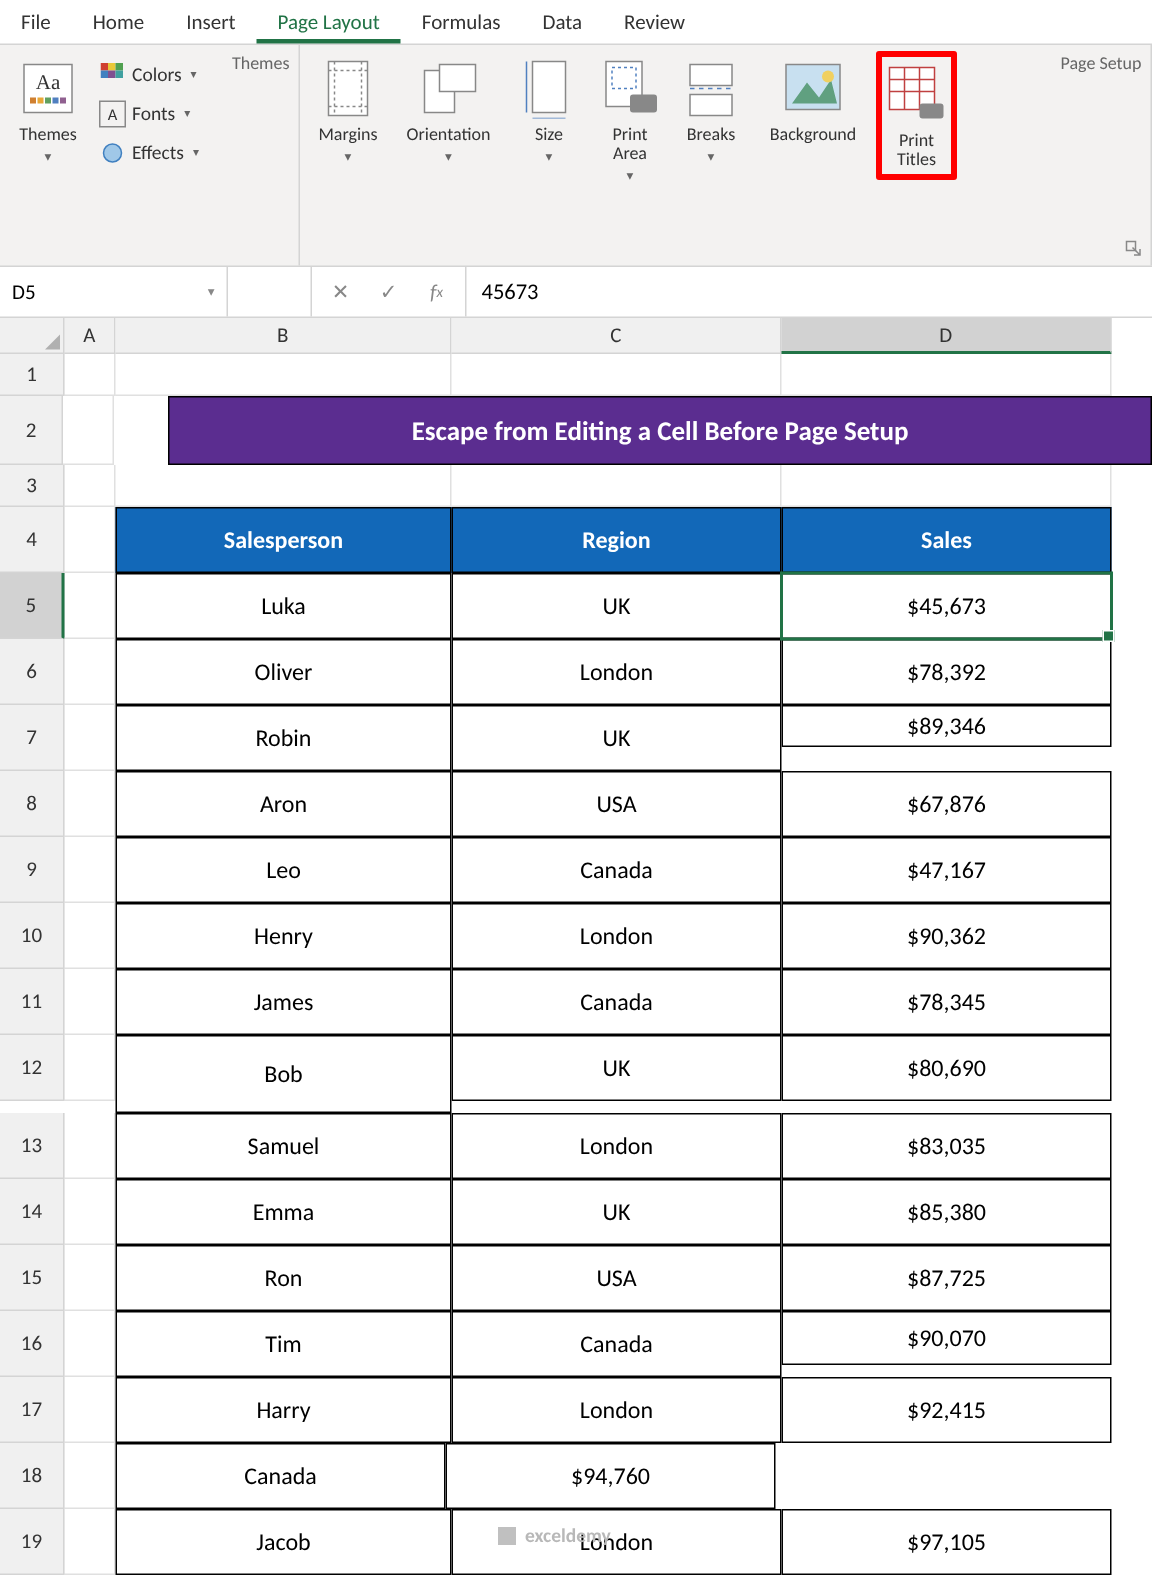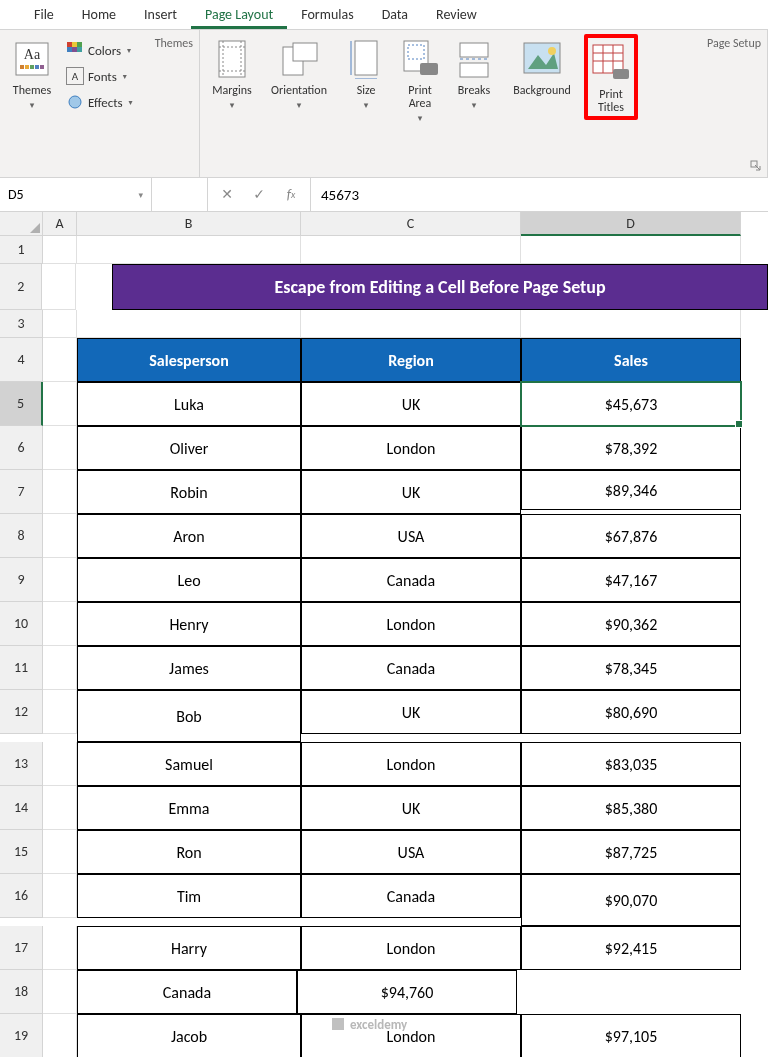--- a/index.html
+++ b/index.html
@@ -1,19 +1,19 @@
 <!DOCTYPE html>
 <html><head>
 <meta charset="utf-8">
 <style>
 * { box-sizing: border-box; margin: 0; padding: 0; }
 body { font-family: 'Segoe UI', Calibri, Arial, sans-serif; background: #fff; width: 768px; overflow: hidden; }
 
 
-.ribbon-tabs { display: flex; height: 30px; border-bottom: 1px solid #d4d4d4; padding: 0 20px; }
+.ribbon-tabs { display: flex; height: 30px; border-bottom: 1px solid #d4d4d4; padding: 0 0; }
 .ribbon-tab { padding: 6px 14px; font-size: 14px; color: #333; cursor: pointer; border-bottom: 3px solid transparent; }
 .ribbon-tab.active { color: #217346; border-bottom: 3px solid #217346; font-weight: 400; }
 
 
 .ribbon { display: flex; background: #f3f2f1; border-bottom: 1px solid #d4d4d4; height: 148px; }
 .ribbon-group { border-right: 1px solid #d4d4d4; padding: 4px 6px 2px 6px; display: flex; justify-content: space-between; position: relative; }
 .group-label { text-align: center; font-size: 12px; color: #666; padding: 2px 0; }
 .group-content { display: flex; align-items: flex-start; gap: 4px; flex: 1; }
 
 .col-btn { display: flex; flex-direction: column; align-items: center; justify-content: flex-start; padding: 2px 4px; cursor: pointer; min-width: 52px; }
@@ -286,21 +286,21 @@
         <div class="cell col-A" style="height:44px"></div>
         <div class="td col-B" style="height:44px">Oliver</div>
         <div class="td col-C" style="height:44px">London</div>
         <div class="td col-D " style="height:44px">$78,392</div>
       </div>
       <div class="grid-row">
         <div class="row-h" style="height:44px">7</div>
         <div class="cell col-A" style="height:44px"></div>
         <div class="td col-B" style="height:44px">Robin</div>
         <div class="td col-C" style="height:44px">UK</div>
-        <div class="td col-D " style="height:40px">$89,346</div>
+        <div class="td col-D " style="height:28px">$89,346</div>
       </div>
       <div class="grid-row">
         <div class="row-h" style="height:44px">8</div>
         <div class="cell col-A" style="height:44px"></div>
         <div class="td col-B" style="height:44px">Aron</div>
         <div class="td col-C" style="height:44px">USA</div>
         <div class="td col-D " style="height:44px">$67,876</div>
       </div>
       <div class="grid-row">
         <div class="row-h" style="height:44px">9</div>
@@ -349,21 +349,21 @@
         <div class="cell col-A" style="height:44px"></div>
         <div class="td col-B" style="height:44px">Ron</div>
         <div class="td col-C" style="height:44px">USA</div>
         <div class="td col-D " style="height:44px">$87,725</div>
       </div>
       <div class="grid-row">
         <div class="row-h" style="height:44px">16</div>
         <div class="cell col-A" style="height:44px"></div>
         <div class="td col-B" style="height:44px">Tim</div>
         <div class="td col-C" style="height:44px">Canada</div>
-        <div class="td col-D " style="height:52px">$90,070</div>
+        <div class="td col-D " style="height:36px">$90,070</div>
       </div>
       <div class="grid-row">
         <div class="row-h" style="height:44px">17</div>
         <div class="cell col-A" style="height:44px"></div>
         <div class="td col-B" style="height:44px">Harry</div>
         <div class="td col-C" style="height:44px">London</div>
         <div class="td col-D " style="height:44px">$92,415</div>
       </div>
       <div class="grid-row">
         <div class="row-h" style="height:44px">18</div>

